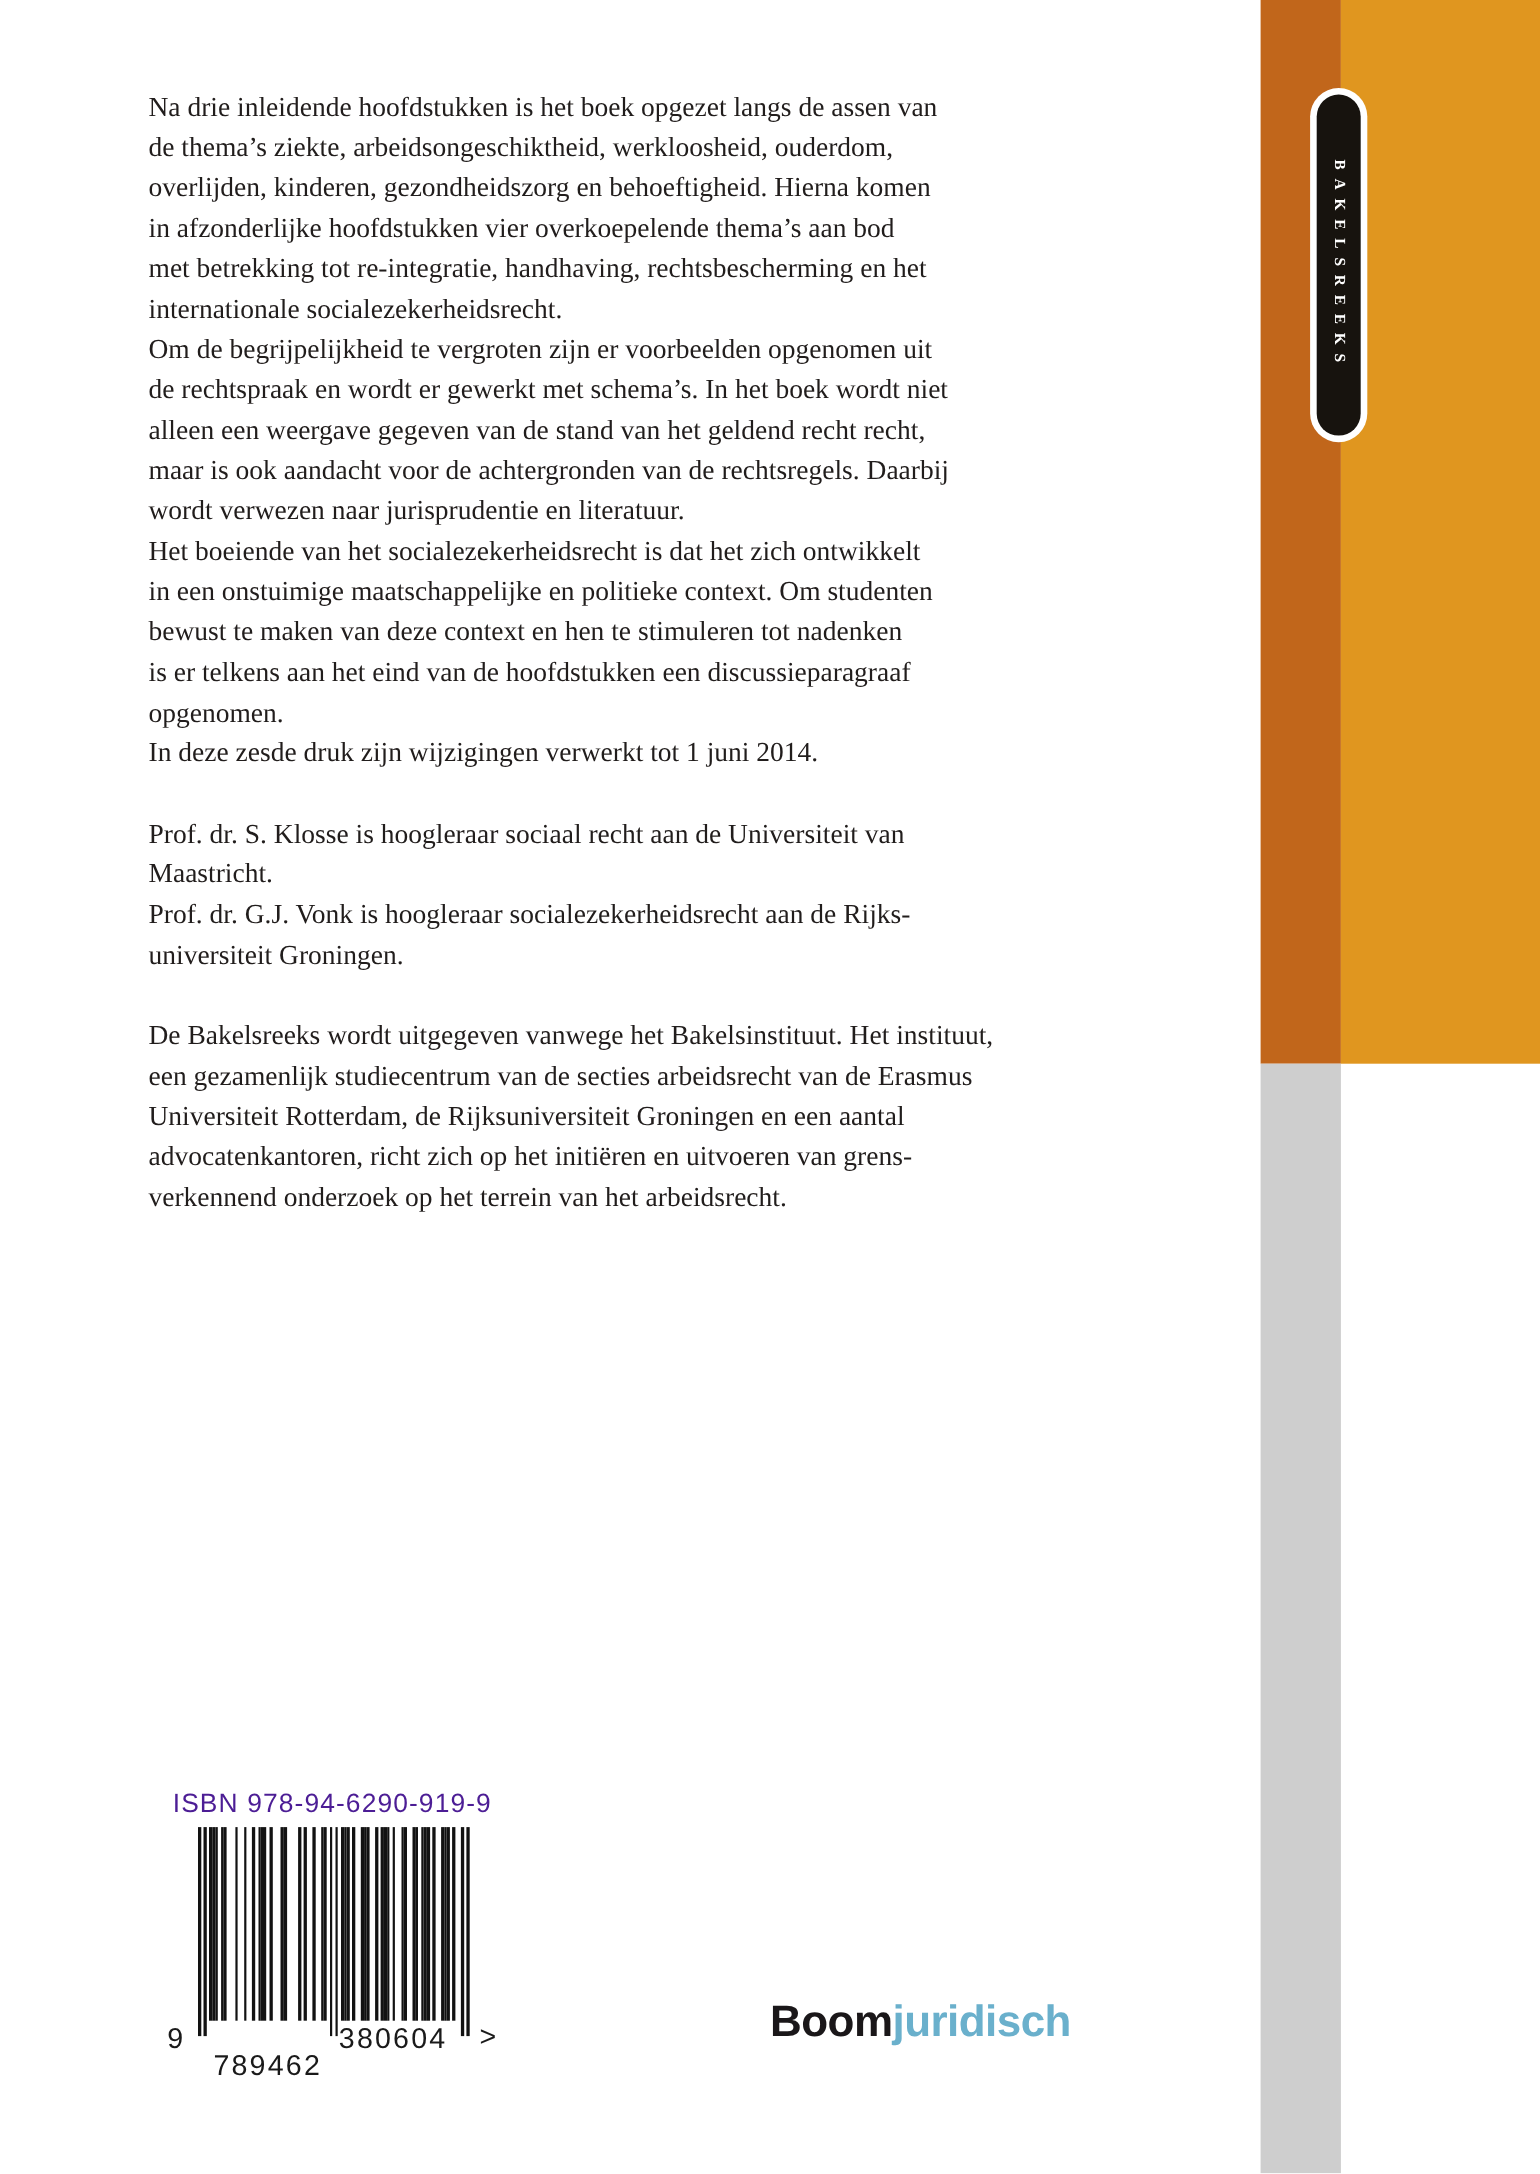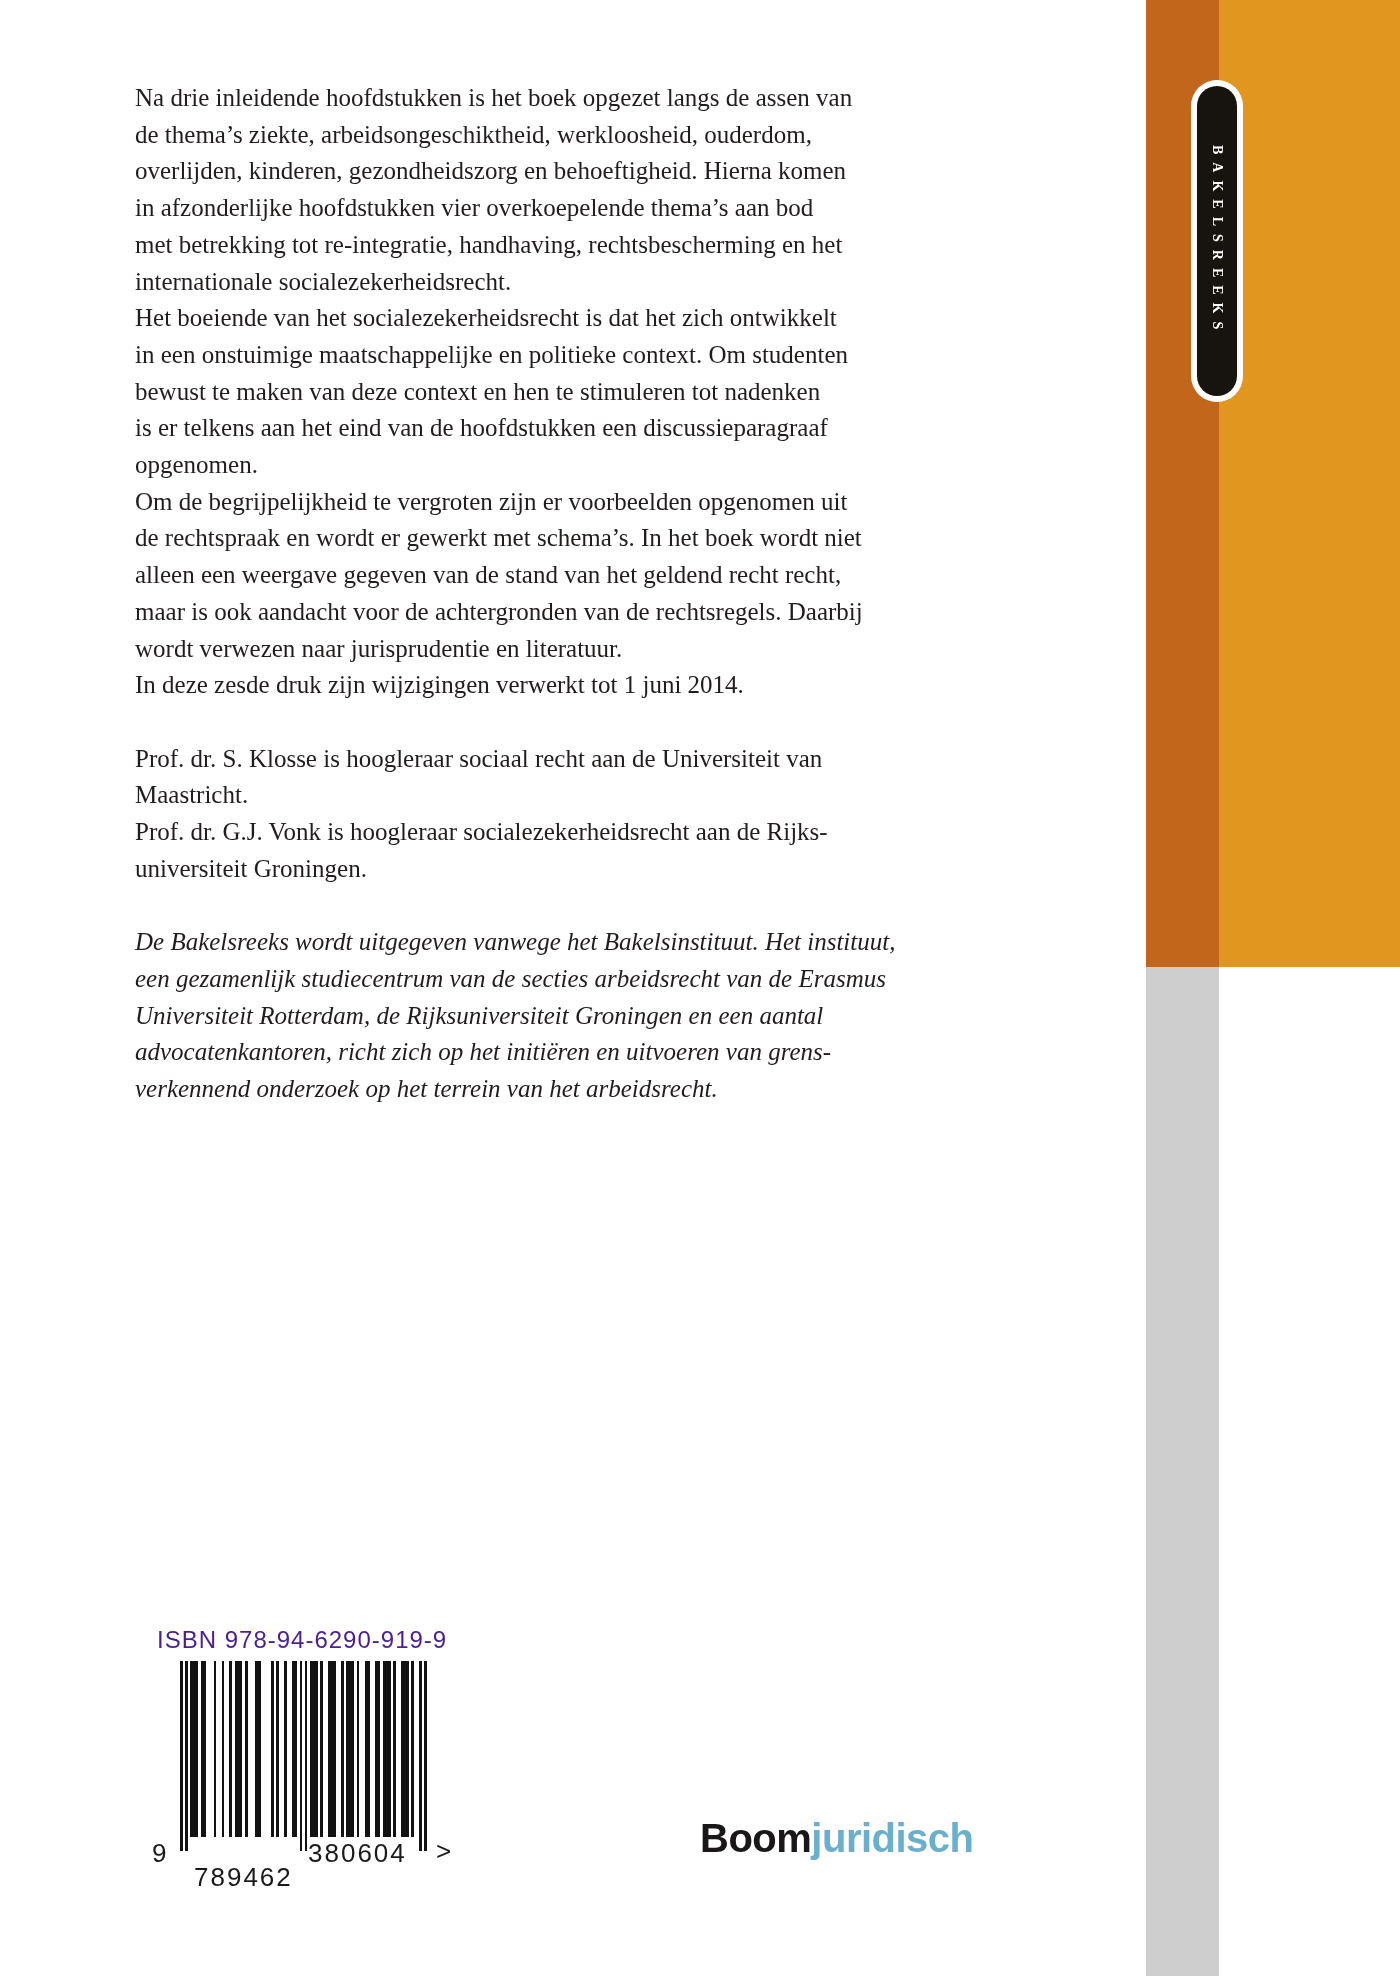--- a/index.html
+++ b/index.html
@@ -18,21 +18,21 @@
   .badge-inner{position:absolute;left:6px;top:6px;right:6px;bottom:6px;
          background:#17130e;border-radius:21px;display:flex;align-items:center;justify-content:center;}
   .badge-label{writing-mode:vertical-rl;font-family:"Liberation Serif",serif;font-weight:bold;
          font-size:14px;letter-spacing:8px;color:#ffffff;white-space:nowrap;}
 
   
   .textcol{position:absolute;left:135px;top:80px;width:940px;
            font-size:25px;line-height:36.7px;}
   .para{white-space:pre-line;}
   .authors{margin-top:36.7px;white-space:pre-line;}
-  .series-note{margin-top:36.7px;white-space:pre-line;font-style:italic;}
+  .series-note{margin-top:36.7px;white-space:pre-line;}
 
   
   .isbn-label{position:absolute;left:157px;top:1626px;
               font-family:"Liberation Sans",sans-serif;font-size:24px;letter-spacing:1px;color:#4c1d95;}
   .barcode{position:absolute;left:180px;top:1661px;width:246px;height:192px;}
   .bar{position:absolute;top:0;width:2.6px;height:176px;background:#121212;}
   .bar.guard{height:190px;}
   .bc-digit{position:absolute;font-family:"Liberation Sans",sans-serif;font-size:26px;color:#1a1a1a;}
   .bc-d0{left:152px;top:1838px;}
   .bc-d1{left:194px;top:1862px;letter-spacing:2px;}
@@ -61,30 +61,30 @@
     </div>
   </div>
 
   <div class="textcol">
     <div class="para">Na drie inleidende hoofdstukken is het boek opgezet langs de assen van
 de thema’s ziekte, arbeidsongeschiktheid, werkloosheid, ouderdom,
 overlijden, kinderen, gezondheidszorg en behoeftigheid. Hierna komen
 in afzonderlijke hoofdstukken vier overkoepelende thema’s aan bod
 met betrekking tot re-integratie, handhaving, rechtsbescherming en het
 internationale socialezekerheidsrecht.</div>
+    <div class="para">Om de begrijpelijkheid te vergroten zijn er voorbeelden opgenomen uit
+de rechtspraak en wordt er gewerkt met schema’s. In het boek wordt niet
+alleen een weergave gegeven van de stand van het geldend recht recht,
+maar is ook aandacht voor de achtergronden van de rechtsregels. Daarbij
+wordt verwezen naar jurisprudentie en literatuur.</div>
     <div class="para">Het boeiende van het socialezekerheidsrecht is dat het zich ontwikkelt
 in een onstuimige maatschappelijke en politieke context. Om studenten
 bewust te maken van deze context en hen te stimuleren tot nadenken
 is er telkens aan het eind van de hoofdstukken een discussieparagraaf
 opgenomen.</div>
-    <div class="para">Om de begrijpelijkheid te vergroten zijn er voorbeelden opgenomen uit
-de rechtspraak en wordt er gewerkt met schema’s. In het boek wordt niet
-alleen een weergave gegeven van de stand van het geldend recht recht,
-maar is ook aandacht voor de achtergronden van de rechtsregels. Daarbij
-wordt verwezen naar jurisprudentie en literatuur.</div>
     <div class="para">In deze zesde druk zijn wijzigingen verwerkt tot 1 juni 2014.</div>
     <div class="authors">Prof. dr. S. Klosse is hoogleraar sociaal recht aan de Universiteit van
 Maastricht.
 Prof. dr. G.J. Vonk is hoogleraar socialezekerheidsrecht aan de Rijks-
 universiteit Groningen.</div>
     <div class="series-note">De Bakelsreeks wordt uitgegeven vanwege het Bakelsinstituut. Het instituut,
 een gezamenlijk studiecentrum van de secties arbeidsrecht van de Erasmus
 Universiteit Rotterdam, de Rijksuniversiteit Groningen en een aantal
 advocatenkantoren, richt zich op het initiëren en uitvoeren van grens-
 verkennend onderzoek op het terrein van het arbeidsrecht.</div>

